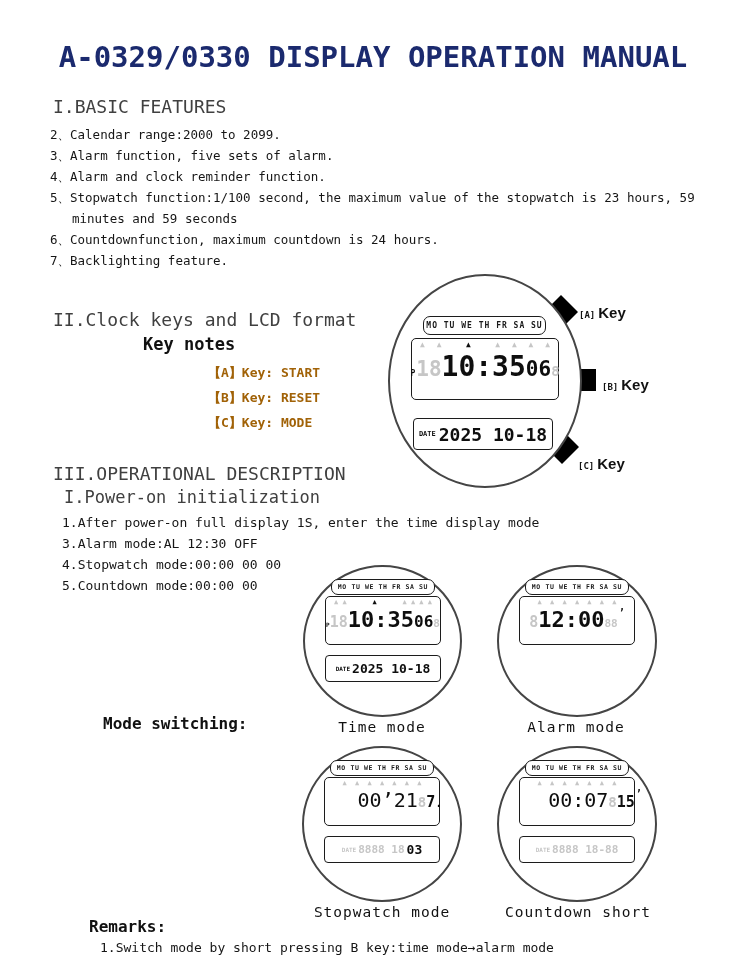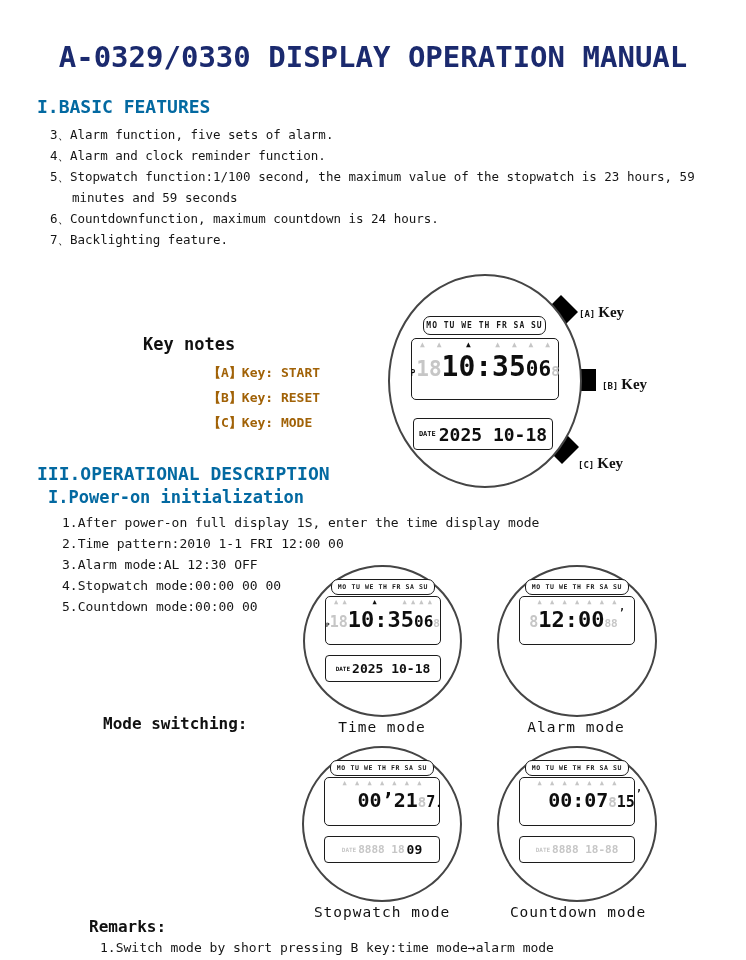--- a/index.html
+++ b/index.html
@@ -1,20 +1,20 @@
 <!DOCTYPE html>
 <html><head>
 <meta charset="utf-8">
 <style>
   html,body{margin:0;padding:0;background:#ffffff;}
   body{width:746px;height:960px;position:relative;font-family:"DejaVu Sans Mono","DejaVu Sans",monospace;color:#141414;}
   .abs{position:absolute;}
   .pre{white-space:pre;}
   .title{position:absolute;left:0;right:0;top:24px;text-align:center;font-size:29px;font-weight:bold;color:#1b2a6e;}
-  .navy{color:#0369a1;font-weight:bold;}
+  .navy{color:#404040;font-weight:normal;margin-left:16px;}
   .h18{font-size:18px;}
   .h17{font-size:17px;}
   .blk-b{color:#111;font-weight:bold;}
   .tline{font-size:12.5px;line-height:21px;color:#161616;}
   .pline{font-size:13px;line-height:21px;color:#161616;}
   .rline{font-size:13px;line-height:20px;color:#161616;}
   .indent{padding-left:22px;}
   .indent2{padding-left:13px;}
   .note{font-size:13px;line-height:25px;font-weight:bold;color:#a16207;}
 
@@ -50,55 +50,57 @@
   .sm .lcd{left:20px;top:29px;width:114px;height:47px;}
   .sm .tri,.sm .tri1{font-size:7px;}
   .sm .trow{margin-top:1px;}
   .sm .pm{font-size:6px;font-weight:bold;}
   .sm .gl{font-size:15px;font-weight:bold;}
   .sm .hm{font-size:22px;font-weight:bold;}
   .sm .sec{font-size:16px;font-weight:bold;}
   .sm .gr{font-size:11px;font-weight:bold;}
   .sm .tick{font-size:10px;font-weight:bold;margin-left:1px;align-self:flex-start;}
   .sm .dot{font-size:12px;font-weight:bold;}
-  .sm .sw1{font-size:20px;font-weight:bold;margin-left:36px;}
+  .sm .sw1{font-size:20px;font-weight:normal;margin-left:36px;}
   .sm .swg{font-size:14px;font-weight:bold;}
   .sm .sw2{font-size:15px;font-weight:bold;}
   .sm .panel{left:20px;top:88px;width:114px;height:25px;align-items:center;gap:2px;}
   .sm .plabel{font-size:6px;font-weight:bold;}
   .sm .pval{font-size:13px;font-weight:bold;}
   .sm .bk{font-size:13px;font-weight:bold;}
   .sm .bgh{font-size:11px;font-weight:bold;}
 
   
   .diamond{position:absolute;width:24px;height:24px;background:#000;transform:rotate(45deg);z-index:1;}
   .squarekey{position:absolute;width:19px;height:22px;background:#000;z-index:1;}
   .keylabel{position:absolute;z-index:3;color:#111;display:flex;align-items:baseline;gap:3px;}
   .keylabel .tag{font-size:9px;font-weight:bold;}
-  .keylabel .kw{font-family:Liberation Serif, serif;font-size:15px;font-weight:bold;}
+  .keylabel .kw{font-family:Liberation Sans, sans-serif;font-size:15px;font-weight:bold;}
 
   .modelabel{position:absolute;transform:translateX(-50%);font-size:14.5px;color:#111;letter-spacing:1px;white-space:pre;}
 </style>
 </head>
 <body>
 
 <div class="abs" style="left:0;top:16px;width:746px;height:960px;">
 
   <div class="title pre">A-0329/0330 DISPLAY OPERATION MANUAL</div>
 
   <div class="abs navy h18 pre" style="left:37px;top:80px;">I.BASIC FEATURES</div>
   <div class="abs" style="left:50px;top:108px;">
+    <div class="tline pre">2、Calendar range:2000 to 2099.</div>
     <div class="tline pre">3、Alarm function, five sets of alarm.</div>
     <div class="tline pre">4、Alarm and clock reminder function.</div>
     <div class="tline pre">5、Stopwatch function:1/100 second, the maximum value of the stopwatch is 23 hours, 59</div>
     <div class="tline pre indent">minutes and 59 seconds</div>
     <div class="tline pre">6、Countdownfunction, maximum countdown is 24 hours.</div>
     <div class="tline pre">7、Backlighting feature.</div>
   </div>
 
+  <div class="abs navy h18 pre" style="left:37px;top:293px;">II.Clock keys and LCD format</div>
   <div class="abs blk-b h17 pre" style="left:143px;top:318px;">Key notes</div>
   <div class="abs" style="left:208px;top:344px;">
     <div class="note pre">【A】Key: START</div>
     <div class="note pre">【B】Key: RESET</div>
     <div class="note pre">【C】Key: MODE</div>
   </div>
 
   <div class="diamond" style="left:549px;top:284px;"></div>
   <div class="squarekey" style="left:577px;top:353px;"></div>
   <div class="diamond" style="left:550px;top:419px;"></div>
@@ -136,21 +138,20 @@
     <div class="panel">
       <span class="plabel k">DATE</span>
       <span class="pval k pre">2025 10-18</span>
     </div>
   </div>
 
   <div class="abs navy h17 pre" style="left:48px;top:471px;">I.Power-on initialization</div>
   <div class="abs navy h18 pre" style="left:37px;top:447px;">III.OPERATIONAL DESCRIPTION</div>
   <div class="abs" style="left:62px;top:496px;">
     <div class="pline pre">1.After power-on full display 1S, enter the time display mode</div>
-    <div class="pline pre">2.Time pattern:2010 1-1 FRI 12:00 00</div>
     <div class="pline pre">3.Alarm mode:AL 12:30 OFF</div>
     <div class="pline pre">4.Stopwatch mode:00:00 00 00</div>
     <div class="pline pre">5.Countdown mode:00:00 00</div>
   </div>
 
   <div class="abs blk-b pre" style="left:103px;top:698px;font-size:16px;text-align:center;">Mode switching:</div>
 
   <div class="watch sm" style="left:303px;top:549px;width:155px;height:148px;">
     <div class="week">
         <span class="pre">MO TU WE TH FR SA SU</span>
@@ -201,21 +202,21 @@
       <div class="trow">
         <span class="sw1 k">00’21</span>
         <span class="swg g">8</span>
         <span class="sw2 k">7</span>
         <span class="dot k">.</span>
       </div>
     </div>
     <div class="panel">
       <span class="plabel g">DATE</span>
       <span class="bgh g pre">8888 18</span>
-      <span class="bk k">09</span>
+      <span class="bk k">03</span>
     </div>
   </div>
   <div class="modelabel" style="left:382px;top:888px;">Stopwatch mode</div>
 
   <div class="watch sm" style="left:497px;top:730px;width:156px;height:152px;">
     <div class="week">
         <span class="pre">MO TU WE TH FR SA SU</span>
       </div>
     <div class="lcd">
       <div class="tri1 g pre">▲ ▲ ▲ ▲ ▲ ▲ ▲</div>
@@ -224,21 +225,21 @@
         <span class="swg g">8</span>
         <span class="sw2 k">15</span>
         <span class="tick k">’</span>
       </div>
     </div>
     <div class="panel">
       <span class="plabel g">DATE</span>
       <span class="bgh g pre">8888 18-88</span>
     </div>
   </div>
-  <div class="modelabel" style="left:578px;top:888px;">Countdown mode</div>
+  <div class="modelabel" style="left:578px;top:888px;">Countdown short</div>
 
   <div class="abs blk-b pre" style="left:89px;top:901px;font-size:16px;">Remarks:</div>
   <div class="abs" style="left:100px;top:922px;">
     <div class="rline pre">1.Switch mode by short pressing B key:time mode→alarm mode</div>
     <div class="rline pre indent2">→stopwatch mode→countdown mode→time mode.</div>
   </div>
 
 </div>
 
 </body></html>

